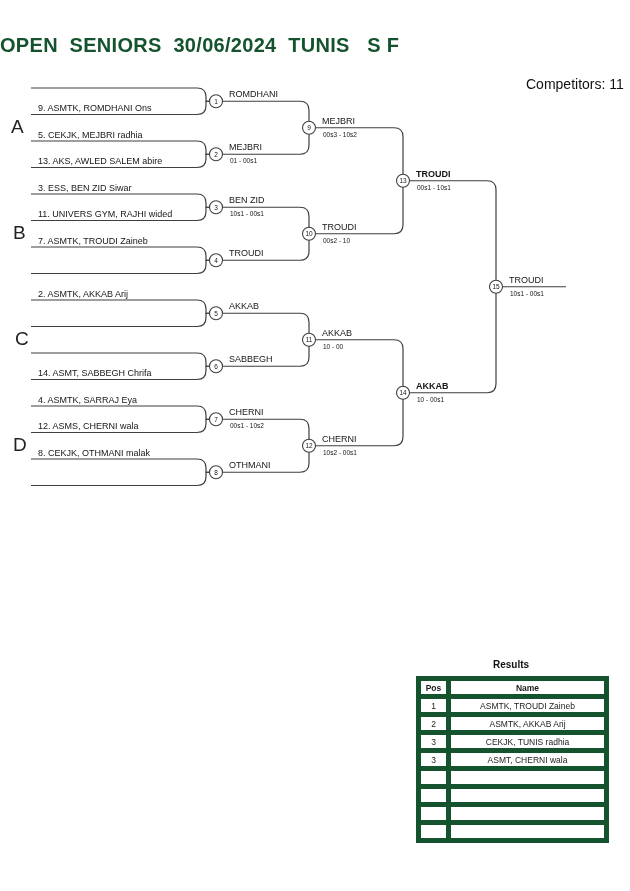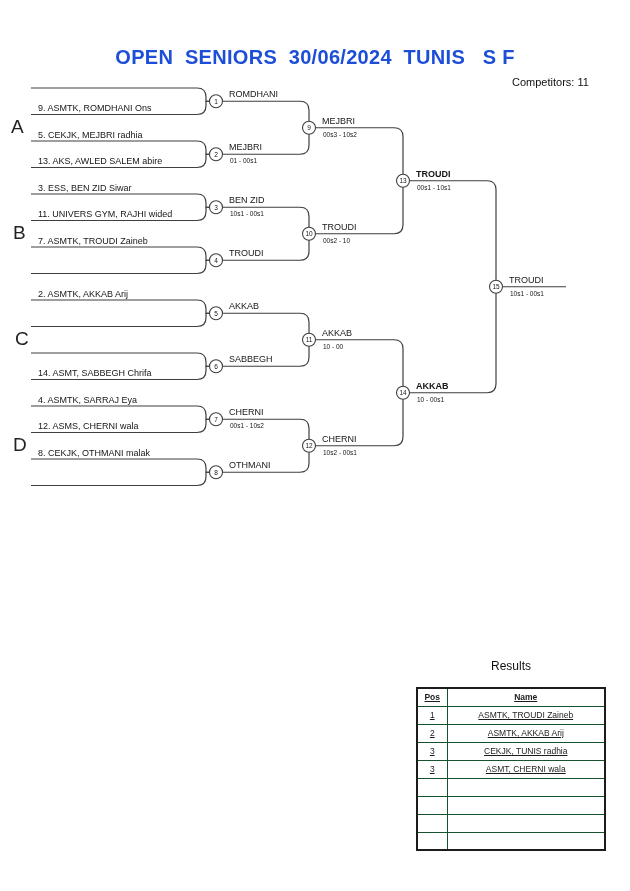--- a/index.html
+++ b/index.html
@@ -1,45 +1,45 @@
 <!DOCTYPE html>
 <html><head>
 <meta charset="utf-8">
 <style>
   html,body { margin:0; padding:0; background:#fff; }
   .page {
     position:relative; width:630px; height:891px; background:#fff;
     font-family:"Liberation Sans", sans-serif; color:#1c1c1c; overflow:hidden;
   }
   .title {
-    position:absolute; top:46px; left:0; width:100%; text-align:center;
-    font-size:20px; font-weight:bold; white-space:pre; letter-spacing:0.3px; color:#1d4ed8;
+    position:absolute; top:34px; left:0; width:100%; text-align:left;
+    font-size:20px; font-weight:bold; white-space:pre; letter-spacing:0.3px; color:#14532d;
   }
   .competitors {
-    position:absolute; top:76px; left:512px; font-size:11px; color:#111;
+    position:absolute; top:76px; left:526px; font-size:14px; color:#111;
   }
   svg.bracket { position:absolute; top:0; left:0; }
   svg .line { fill:none; stroke:#3f3f3f; stroke-width:1.2; }
   svg .mcircle { fill:#ffffff; stroke:#3f3f3f; stroke-width:1.1; }
   svg text { fill:#161616; }
   svg .entry-name { font-size:9px; }
   svg .winner { font-size:9px; }
   svg .winner.bold { font-weight:bold; }
   svg .score { font-size:6.5px; }
   svg .mnum { font-size:6.5px; text-anchor:middle; }
   svg .sec { font-size:19px; fill:#222; }
   .results { position:absolute; left:416px; top:659px; width:190px; }
-  .results-title { font-size:12px; font-weight:normal; text-align:center; margin-bottom:14px; color:#111; }
+  .results-title { font-size:10px; font-weight:bold; text-align:center; margin-bottom:6px; color:#111; }
   table.res {
     border-collapse:collapse; width:190px; table-layout:fixed;
     border:2px solid #1c1c1c; font-size:8.5px;
   }
   table.res th, table.res td {
-    border:1px solid #14532d; height:18px; padding:0; box-sizing:border-box;
-    overflow:hidden; white-space:nowrap;text-decoration:underline;
+    border:5px solid #14532d; height:18px; padding:0; box-sizing:border-box;
+    overflow:hidden; white-space:nowrap;
   }
   table.res th { font-weight:bold; text-align:center; }
   td.pos { text-align:center; width:30px; }
   td.name { text-align:center; padding-left:7px; }
   col.c-pos { width:30px; } col.c-name { width:158px; }
 </style>
 </head>
 <body>
 
 <div class="page">

